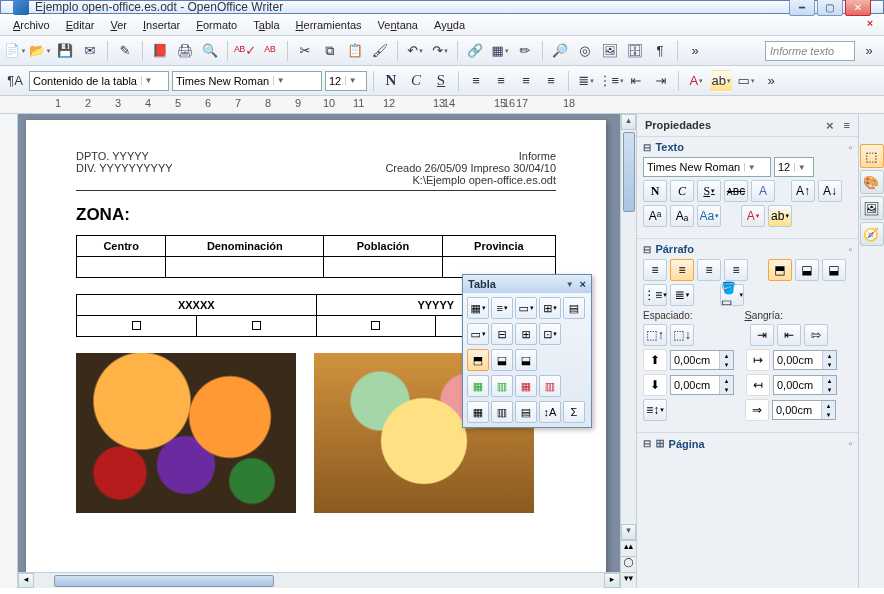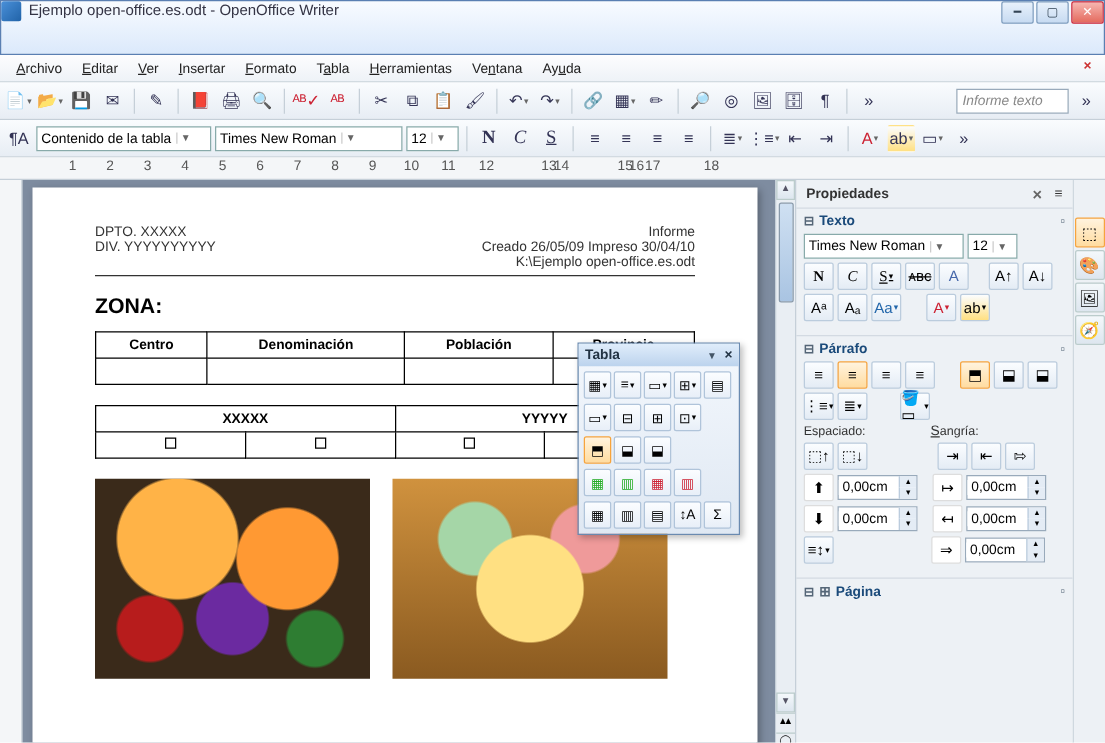--- a/index.html
+++ b/index.html
@@ -1,19 +1,19 @@
 <!DOCTYPE html>
 <html><head>
 <meta charset="utf-8">
 <style>
 * { margin: 0; padding: 0; box-sizing: border-box; font-family: "Segoe UI", Tahoma, sans-serif; font-size: 11px; }
 body { background: #fff; width: 884px; height: 594px; overflow: hidden; position: relative; }
 
 
-.titlebar { height: 44px; background: linear-gradient(#f8fbff,#dbe9fb); border: 1px solid #5a7fb2; display: flex; align-items: flex-start; padding: 0 0; }
+.titlebar { height: 14px; background: linear-gradient(#f8fbff,#dbe9fb); border: 1px solid #5a7fb2; display: flex; align-items: center; padding: 0 12px; }
 .titlebar .appicon { width: 16px; height: 16px; background: linear-gradient(135deg,#4a90d9,#2163a8); border-radius: 2px; margin-right: 6px; }
 .titlebar .title { flex: 1; color: #334; font-size: 12px; }
 .winbtns { display: flex; gap: 2px; }
 .winbtn { width: 26px; height: 18px; border: 1px solid #7a9abd; background: linear-gradient(#e8f1fb,#c7dbf2); border-radius: 2px; display:flex; align-items:center; justify-content:center; font-size:10px; color:#345; cursor:pointer; }
 .winbtn.close { background: linear-gradient(#f6b6b0,#e46a5e); border-color:#c23; color:#fff; }
 
 
 .menubar { height: 22px; background: linear-gradient(#fdfdfe,#eef2f7); border-bottom:1px solid #c5cfd8; display:flex; align-items:center; padding:0 6px; gap:2px; }
 .menuitem { padding: 2px 7px; color:#222; cursor:pointer; }
 .menuitem u { text-decoration: underline; }
@@ -218,21 +218,21 @@
     <span style="left:563px">18</span>
 </div>
 
 <div class="mainwrap">
   <div class="vruler"></div>
 
   <div class="docarea">
     <div class="page">
       <div class="hdr">
         <div>
-          <div>DPTO. XXXXX</div>
+          <div>DPTO. YYYYY</div>
           <div>DIV. YYYYYYYYYY</div>
         </div>
         <div class="r">
           <div>Informe</div>
           <div>Creado 26/05/09 Impreso 30/04/10</div>
           <div>K:\Ejemplo open-office.es.odt</div>
         </div>
       </div>
       <h3>ZONA:</h3>
       <table class="doctbl">

